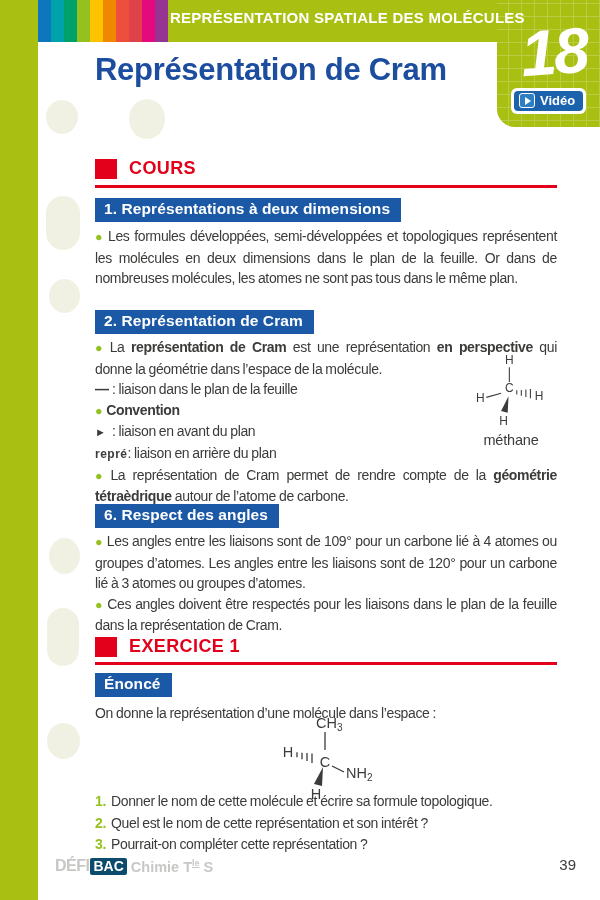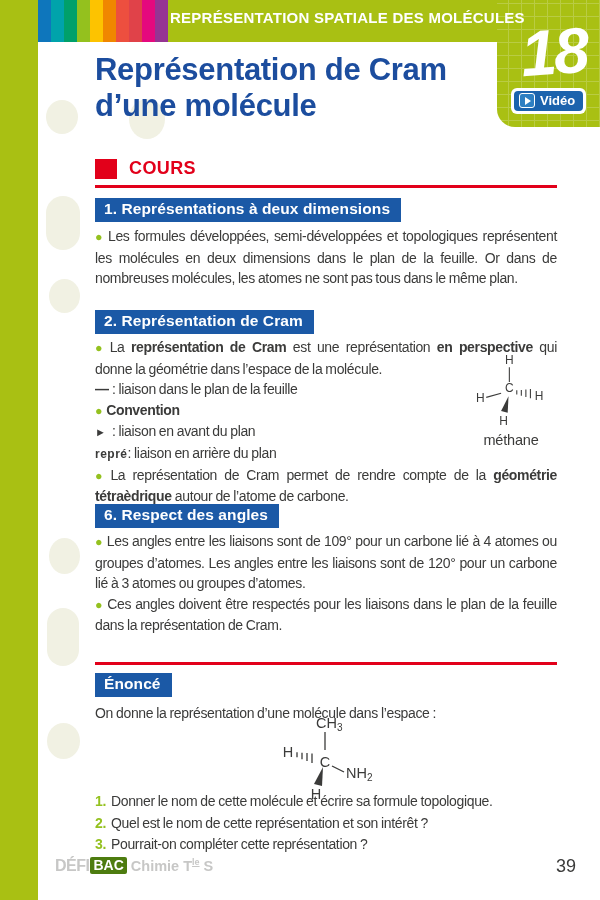--- a/index.html
+++ b/index.html
@@ -55,26 +55,26 @@
   .legend-sym.hash{font-size:12px;letter-spacing:.5px;font-weight:bold;}
   .qnum{color:#94c11f;font-weight:bold;margin-right:5px;}
   .qline{text-align:left;line-height:21.5px;}
 
   
   .figure{position:absolute;z-index:2;text-align:center;}
   .figure svg text{font-family:"Liberation Sans",sans-serif;fill:#3b3b3a;}
   .fig-caption{font-size:14.5px;color:#3b3b3a;letter-spacing:-0.2px;margin-top:-2px;}
 
   
-  .footer-brand{position:absolute;left:55px;top:857px;display:flex;align-items:flex-start;z-index:4;color:#c7c7c6;}
+  .footer-brand{position:absolute;left:55px;top:857px;display:flex;align-items:flex-end;z-index:4;color:#c7c7c6;}
   .brand-defi{font-size:16px;font-weight:800;letter-spacing:-.5px;}
-  .brand-bac{background:#4d7c0f;color:#fff;font-size:14px;font-weight:800;padding:0 3px 1px;border-radius:2px;margin:0 4px 0 1px;}
+  .brand-bac{background:#0c4a6e;color:#fff;font-size:14px;font-weight:800;padding:0 3px 1px;border-radius:2px;margin:0 4px 0 1px;}
   .brand-subject{font-size:14.5px;font-weight:bold;}
   .brand-subject sup{font-size:9px;text-decoration:underline;}
-  .page-num{position:absolute;right:24px;top:856px;font-size:18px;color:#3b3b3a;z-index:4;}
+  .page-num{position:absolute;right:24px;top:856px;font-size:15px;color:#3b3b3a;z-index:4;}
 </style>
 </head>
 <body>
 
 <div id="page">
 
   <div class="blob" style="left:46px;top:100px;width:32px;height:34px;border-radius:50%;"></div>
   <div class="blob" style="left:129px;top:99px;width:36px;height:40px;border-radius:50%;"></div>
   <div class="blob" style="left:46px;top:196px;width:34px;height:54px;border-radius:17px;"></div>
   <div class="blob" style="left:49px;top:279px;width:31px;height:34px;border-radius:50%;"></div>
@@ -104,21 +104,20 @@
     <div class="video-inner">
       <span class="play-box">
           <span class="play-tri"></span>
         </span>
       <span class="video-label">Vidéo</span>
     </div>
   </div>
 
   <div class="main-title">
     <div>Représentation de Cram</div>
-    <div>d’une molécule</div>
   </div>
 
   <div class="big-head" style="top:158px;">
     <span class="red-square"></span>
     <span class="big-head-label">COURS</span>
   </div>
   <div class="red-rule" style="top:185px;"></div>
 
   <div class="banner" style="top:198px;">1. Représentations à deux dimensions</div>
 
@@ -157,20 +156,24 @@
     <div class="fig-caption">méthane</div>
   </div>
 
   <div class="banner" style="top:504px;">6. Respect des angles</div>
 
   <div class="tblock" style="top:531px;">
     <p><span class="bullet">●</span><span>Les angles entre les liaisons sont de 109° pour un carbone lié à 4 atomes ou groupes d’atomes. Les angles entre les liaisons sont de 120° pour un carbone lié à 3 atomes ou groupes d’atomes.</span></p>
     <p><span class="bullet">●</span><span>Ces angles doivent être respectés pour les liaisons dans le plan de la feuille dans la représentation de Cram.</span></p>
   </div>
 
+  <div class="big-head" style="top:636px;">
+    <span class="red-square"></span>
+    <span class="big-head-label">EXERCICE 1</span>
+  </div>
   <div class="red-rule" style="top:662px;"></div>
 
   <div class="banner" style="top:673px;">Énoncé</div>
 
   <div class="tblock" style="top:703px;">
     <p style="text-align:left;">On donne la représentation d’une molécule dans l’espace :</p>
   </div>
 
   <div class="figure" style="left:272px;top:714px;width:116px;">
     <svg width="116" height="88" viewBox="0 0 116 88">

